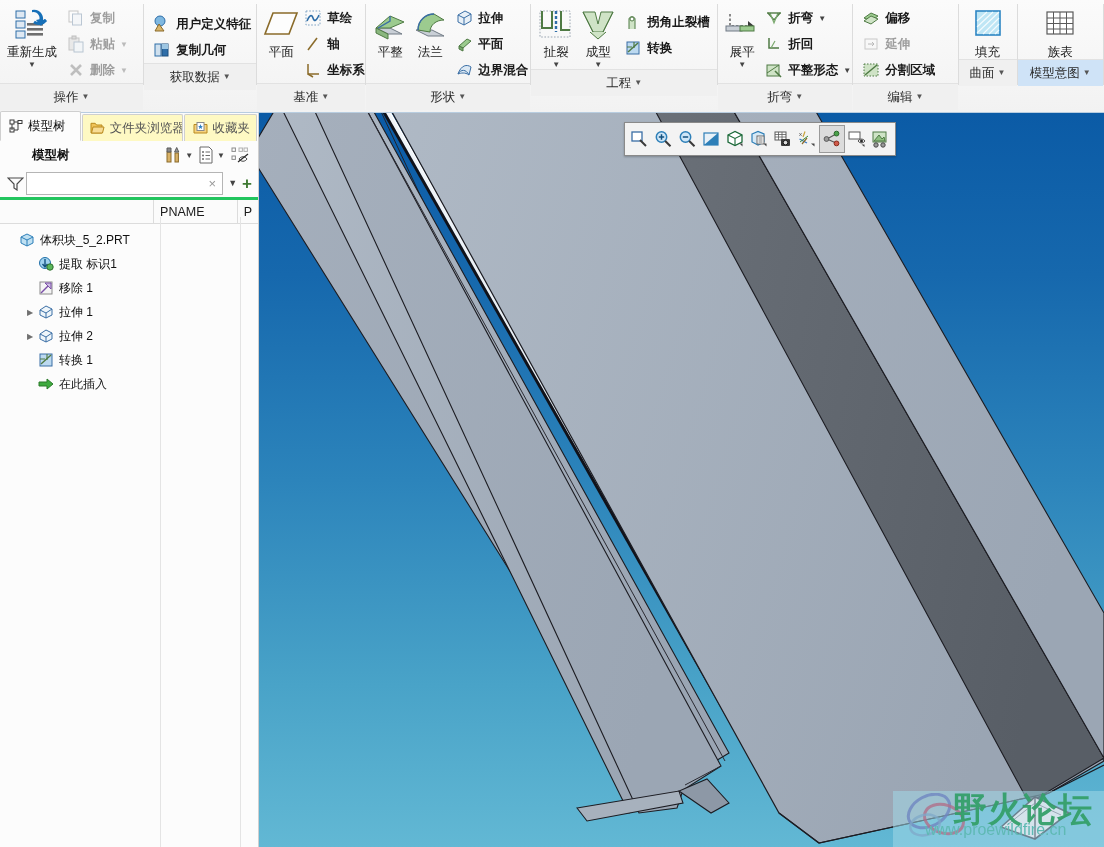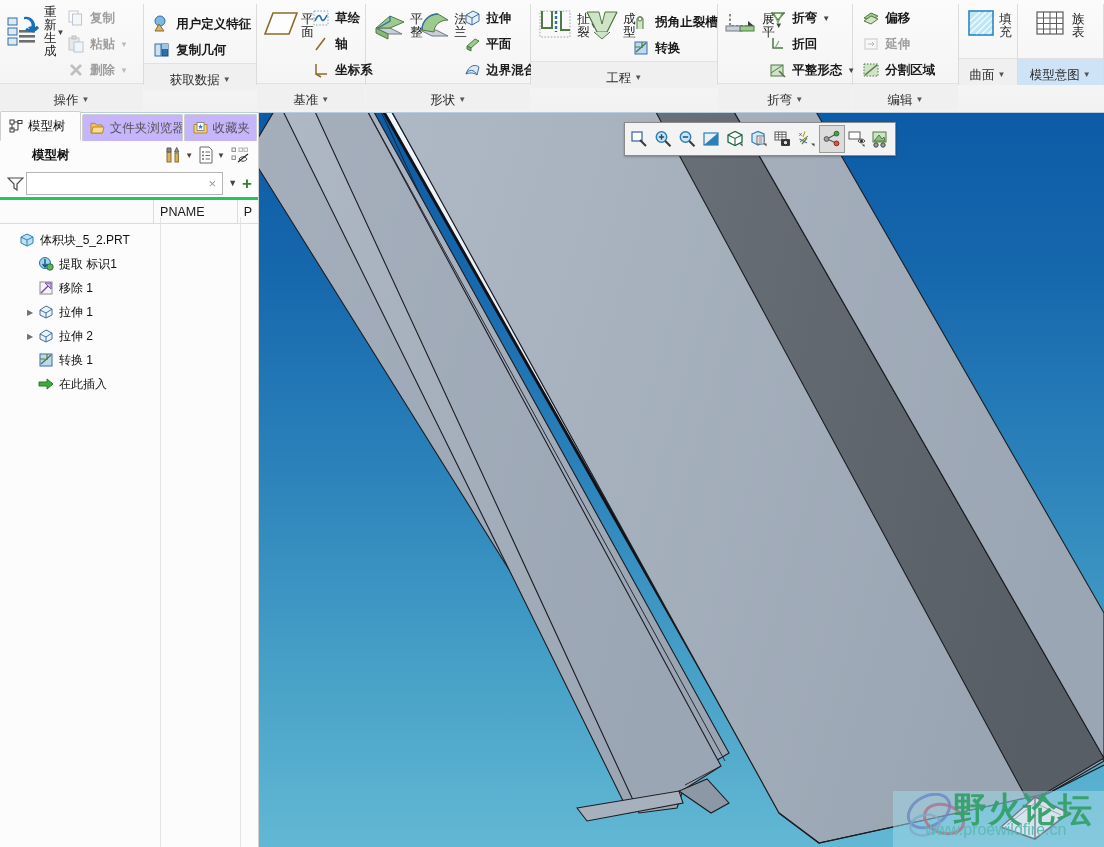--- a/index.html
+++ b/index.html
@@ -11,48 +11,48 @@
   }
   .app{position:relative;width:1104px;height:847px;}
 
   
   .ribbon{position:absolute;left:0;top:0;width:1104px;height:112px;
     background:linear-gradient(#fbfbfb,#f2f2f2);border-bottom:1px solid #b8cde0;}
   .ribbon-body{position:relative;height:85px;display:flex;align-items:stretch;}
   .rgroup{position:relative;display:flex;flex-direction:column;}
   .rgroup-content{flex:1;display:flex;align-items:flex-start;padding:3px 4px 0 4px;}
   .rsep{width:1px;background:#dcdcdc;margin:4px 0 0 0;height:81px;}
-  .glabel{height:26px;line-height:32px;text-align:center;font-size:12.5px;color:#2a2a2a;
+  .glabel{height:26px;line-height:26px;text-align:center;font-size:12.5px;color:#2a2a2a;
     border-top:1px solid #e2e2e2;background:#f0f0f0;}
   .glabel .caret{font-size:8px;color:#555;margin-left:3px;position:relative;top:-2px;}
   .glabel.sel{background:#cfe3f7;}
 
   
-  .bigbtn{display:flex;flex-direction:row;align-items:center;justify-content:flex-start;
+  .bigbtn{display:flex;flex-direction:column;align-items:center;justify-content:flex-start;
     width:56px;padding:2px 0 0 0;cursor:default;}
   .bigbtn .ico{height:40px;display:flex;align-items:center;justify-content:center;}
   .bigbtn .lbl{font-size:12.5px;margin-top:1px;text-align:center;line-height:13px;}
   .bigbtn .dd{font-size:8px;color:#444;line-height:9px;margin-top:1px;}
 
   
   .col{display:flex;flex-direction:column;justify-content:flex-start;padding-top:2px;}
   .smbtn{display:flex;align-items:center;height:26px;padding:0 4px 0 2px;cursor:default;white-space:nowrap;font-weight:bold;}
   .smbtn .ico{width:20px;height:20px;display:flex;align-items:center;justify-content:center;margin-right:4px;flex:none;}
   .smbtn .lbl{font-size:12.5px;}
   .smbtn .dd{font-size:8px;color:#444;margin-left:5px;}
   .smbtn.dis .lbl{color:#9e9e9e;}
   .smbtn.dis .dd{color:#bbb;}
   .smbtn.dis .ico{opacity:.45;}
 
   
   .left{position:absolute;left:0;top:113px;width:258px;height:734px;background:#fcfcfc;
     border-right:1px solid #cfcfcf;}
   .tabs{display:flex;height:28px;align-items:flex-end;background:#fcfcfc;}
   .tab{display:flex;align-items:center;height:26px;padding:0 7px;font-size:12.5px;
-    border:1px solid #cfcfcf;border-bottom:none;background:#c4b5fd;color:#555;margin-right:1px;
+    border:1px solid #cfcfcf;border-bottom:none;background:#fef9c3;color:#555;margin-right:1px;
     border-radius:2px 2px 0 0;overflow:hidden;}
   .tab.active{background:#fcfcfc;color:#111;height:28px;border-bottom:1px solid #fcfcfc;}
   .tab .ti{width:16px;height:16px;margin-right:4px;display:flex;align-items:center;justify-content:center;flex:none;}
   .tab .tl{white-space:nowrap;}
 
   .treehead{display:flex;align-items:center;height:28px;padding:0 8px;}
   .treehead .title{font-weight:bold;font-size:12.5px;color:#111;margin-left:24px;}
   .treehead .spacer{flex:1;}
   .thbtn{display:flex;align-items:center;height:22px;padding:0 1px;cursor:default;}
   .thbtn .dd{font-size:8px;color:#444;margin-left:3px;}

